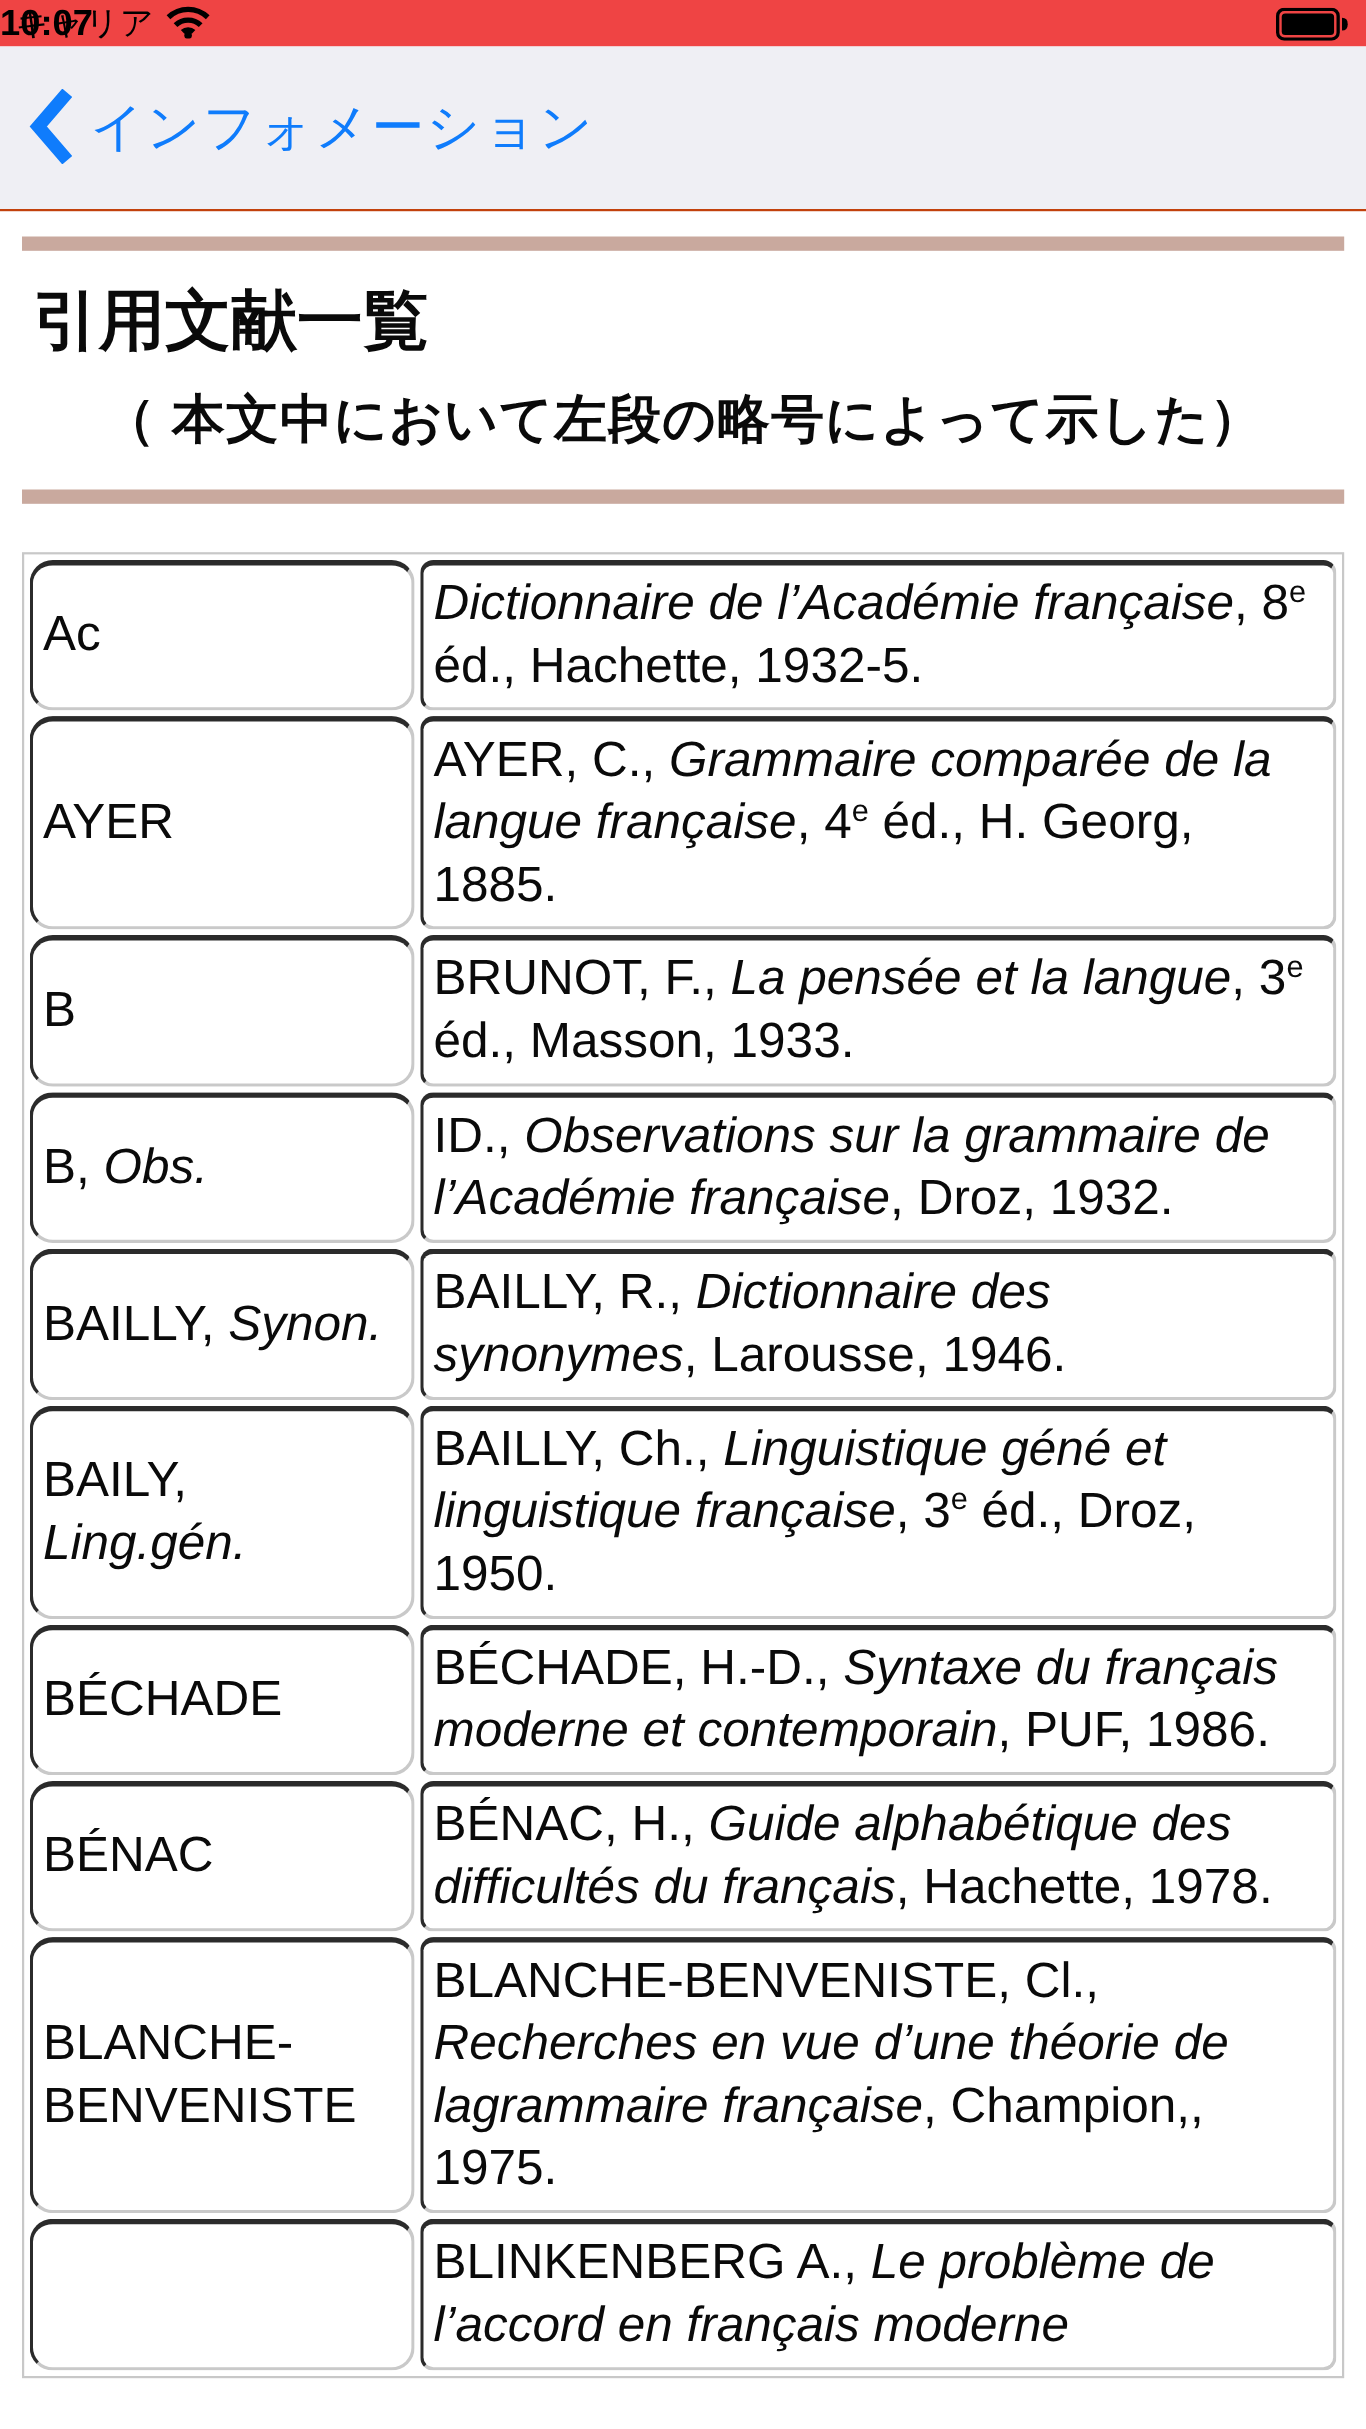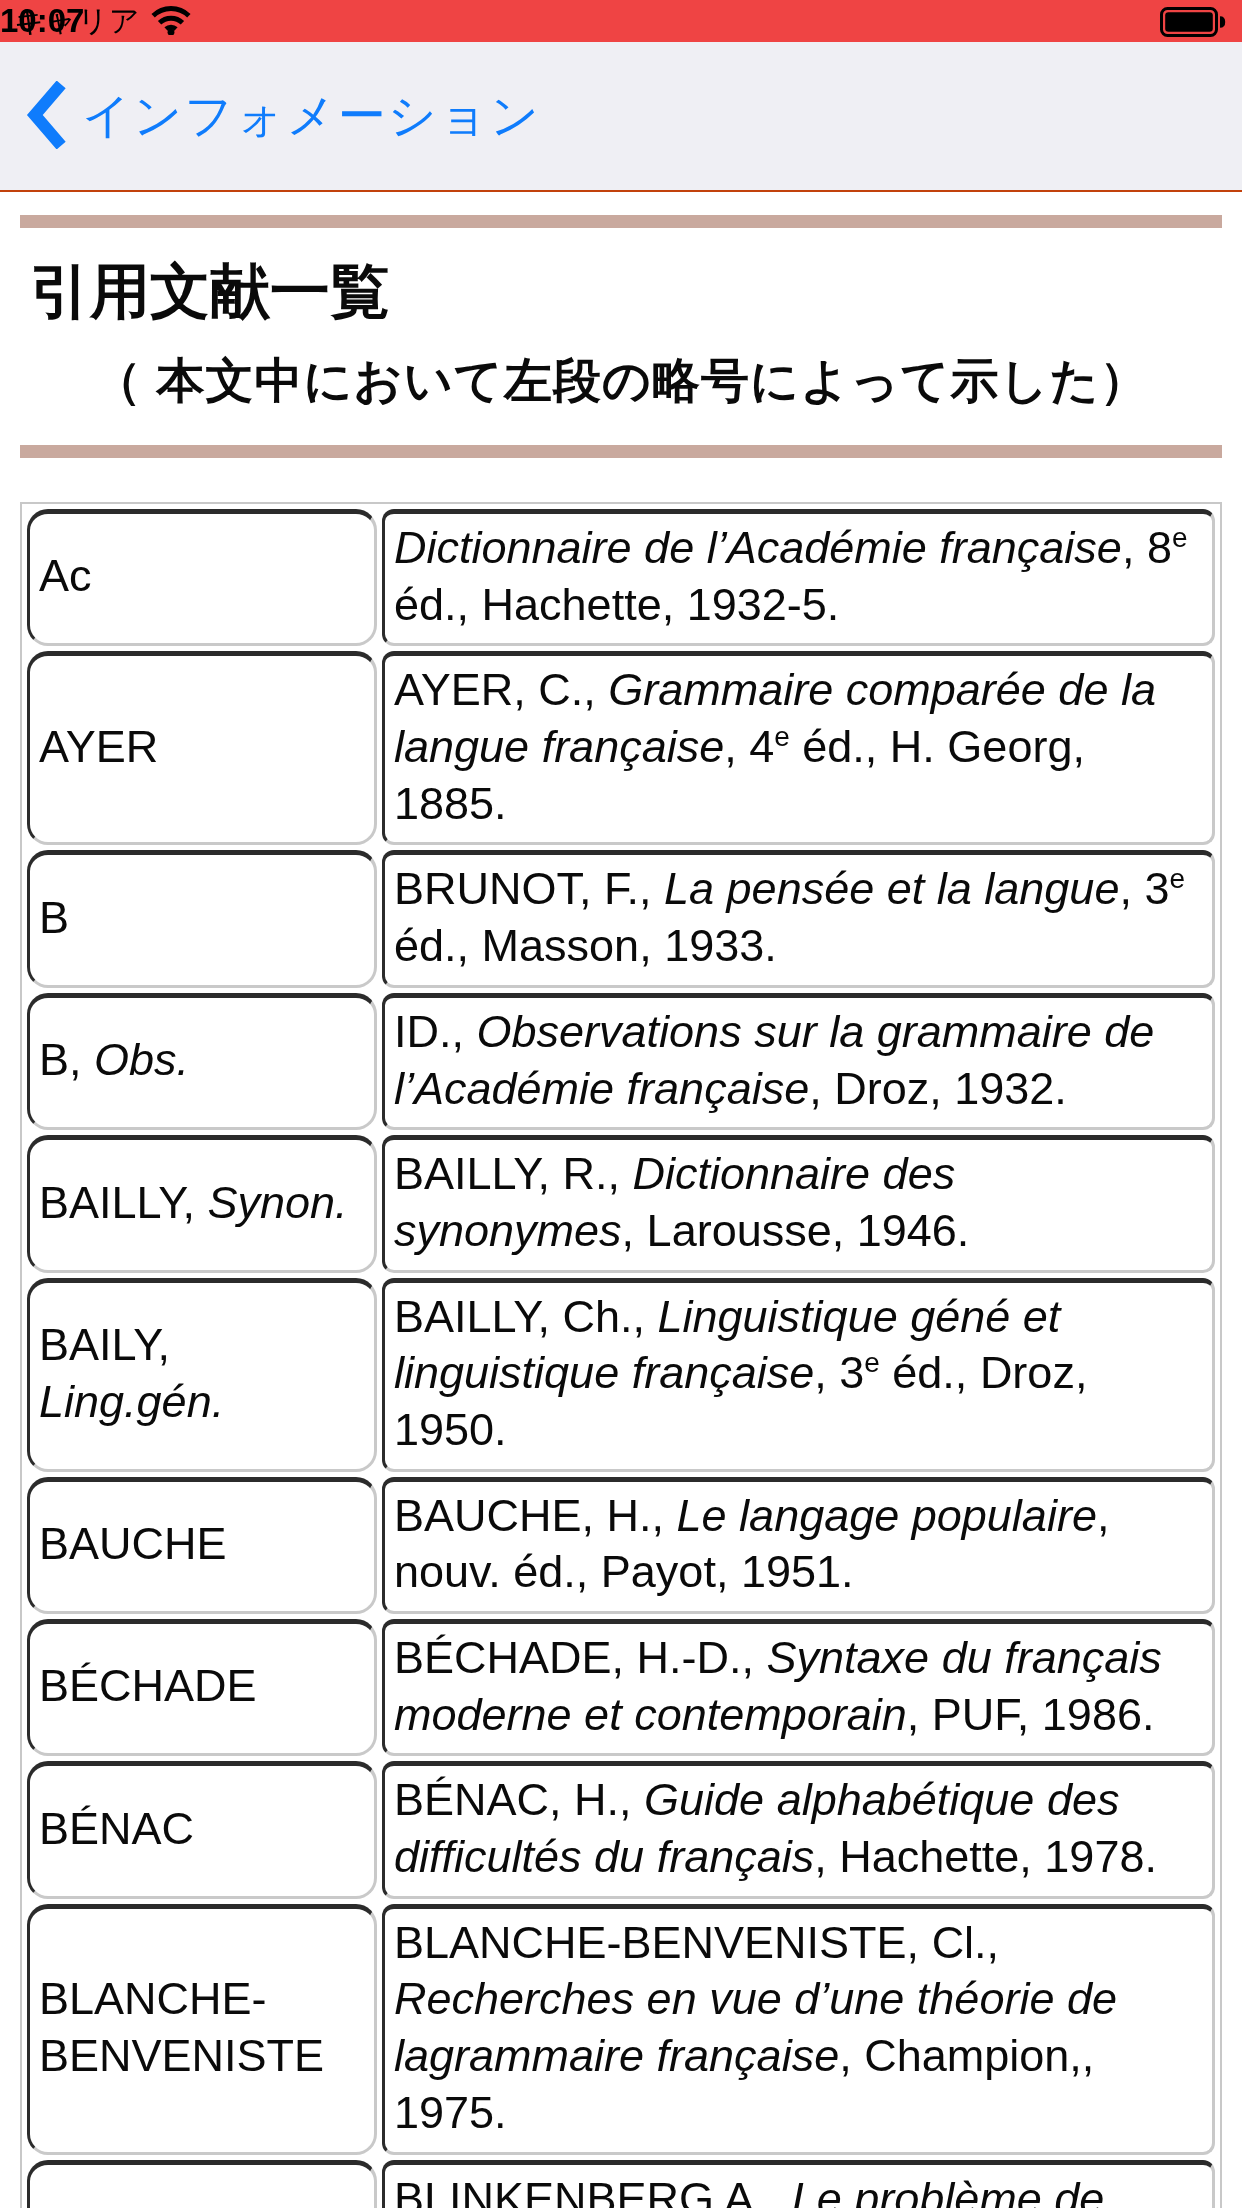--- a/index.html
+++ b/index.html
@@ -179,24 +179,20 @@
           </tr>
           <tr>
             <td class="abbrev"><span>BAILLY, </span><span class="i">Synon.</span></td>
             <td class="citation"><span>BAILLY, R., </span><span class="i">Dictionnaire des synonymes</span><span>, Larousse, 1946.</span></td>
           </tr>
           <tr>
             <td class="abbrev"><span>BAILY,</span><br><span class="i">Ling.gén.</span></td>
             <td class="citation"><span>BAILLY, Ch., </span><span class="i">Linguistique géné et linguistique française</span><span>, 3</span><sup class="sup">e</sup><span> éd., Droz, 1950.</span></td>
           </tr>
           <tr>
-            <td class="abbrev"><span>BAUCHE</span></td>
-            <td class="citation"><span>BAUCHE, H., </span><span class="i">Le langage populaire</span><span>, nouv. éd., Payot, 1951.</span></td>
-          </tr>
-          <tr>
             <td class="abbrev"><span>BÉCHADE</span></td>
             <td class="citation"><span>BÉCHADE, H.-D., </span><span class="i">Syntaxe du français moderne et contemporain</span><span>, PUF, 1986.</span></td>
           </tr>
           <tr>
             <td class="abbrev"><span>BÉNAC</span></td>
             <td class="citation"><span>BÉNAC, H., </span><span class="i">Guide alphabétique des difficultés du français</span><span>, Hachette, 1978.</span></td>
           </tr>
           <tr>
             <td class="abbrev"><span>BLANCHE-</span><br><span>BENVENISTE</span></td>
             <td class="citation"><span>BLANCHE-BENVENISTE, Cl.,</span><br><span class="i">Recherches en vue d’une théorie de lagrammaire française</span><span>, Champion,, 1975.</span></td>

